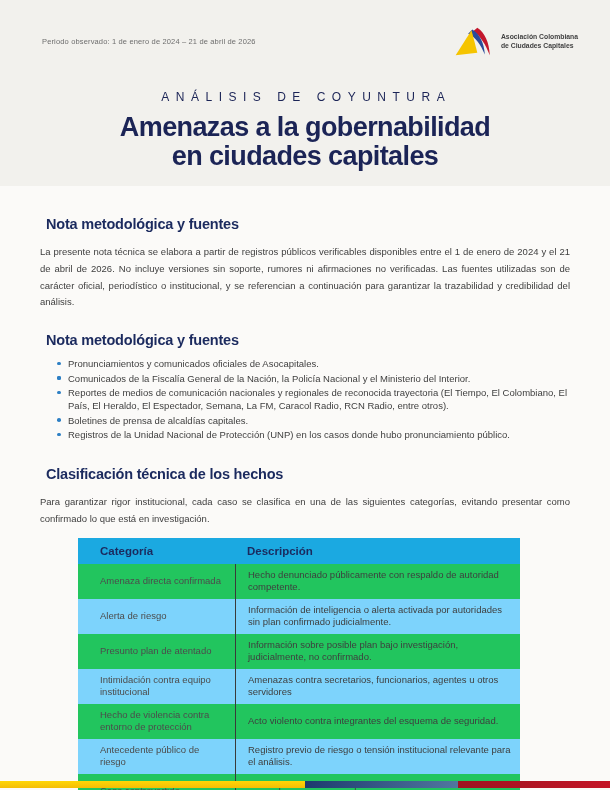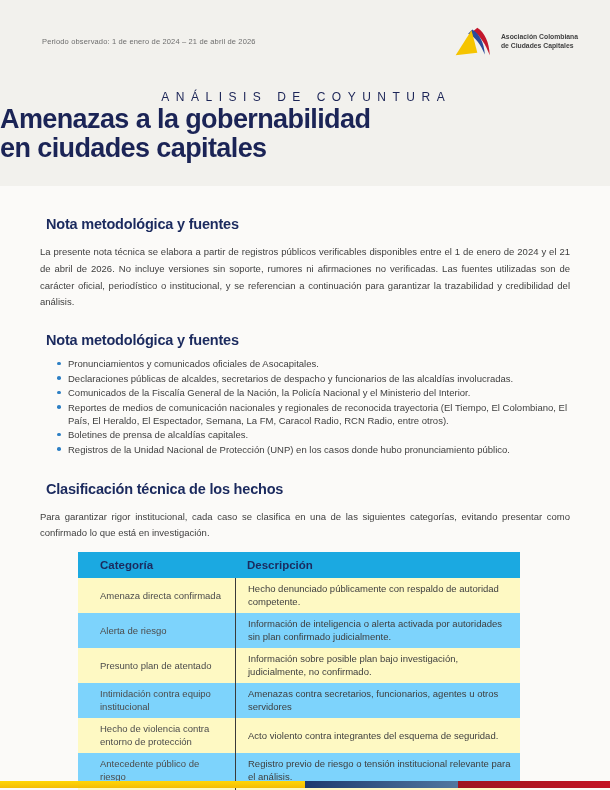--- a/index.html
+++ b/index.html
@@ -18,22 +18,22 @@
   }
   .logo { position:absolute; right:32px; top:26px; display:flex; align-items:center; gap:7px; }
   .logo svg { width:40px; height:32px; display:block; }
   .logo-text { font-size:6.8px; font-weight:bold; color:#3f3f3f; line-height:8.6px; }
   .kicker {
     position:absolute; top:90px; left:0; right:4px;
     text-align:center; font-size:12px; font-weight:500;
     letter-spacing:6.5px; text-indent:6.5px; color:#1b2456;
   }
   .title {
-    position:absolute; top:105px; left:0; right:0; margin:0;
-    font-size:27px; font-weight:800;
+    position:absolute; top:105px; left:0; right:0; margin:8px;
+    text-align:center; font-size:27px; font-weight:800;
     color:#1b2456; line-height:29px; letter-spacing:-.6px;
   }
   .title span { display:block; }
   
   main { padding:24px 40px 0 40px; }
   .section-heading {
     font-size:14.5px; font-weight:800; color:#1b2a5e;
     margin:6px; letter-spacing:-.2px;
   }
   .mt-lg { margin-top:21px; }
@@ -50,21 +50,21 @@
   ul.sources li .dot {
     position:absolute; left:0; top:4.6px;
     width:3.6px; height:3.6px; border-radius:50%; background:#2d7fc4;
   }
   
   .table { margin:10px 0 0 38px; width:442px; }
   .thead { display:flex; align-items:center; height:26px; background:#1ba9e1;justify-content:space-between; }
   .th1 { width:157px; box-sizing:border-box; padding-left:22px;
          font-size:11.5px; font-weight:800; color:#1b2a5e; }
   .th2 { flex:1; padding-left:12px; font-size:11.5px; font-weight:800; color:#1b2a5e; }
-  .trow { display:flex; min-height:33px; background:#fef9c3; }
+  .trow { display:flex; min-height:33px; background:#22c55e; }
   .trow.alt { background:#7dd3fc; }
   .td1 { width:157px; box-sizing:border-box; padding:5px 14px 5px 22px;
          font-size:9.5px; line-height:12.5px; color:#4c4c4c;
          display:flex; align-items:center; }
   .td2 { flex:1; border-left:1.2px solid #3a3a3a; padding:5px 4px 5px 12px;
          font-size:9.5px; line-height:12.5px; color:#3e3e3e;
          display:flex; align-items:center; }
   
   .stripe { position:absolute; left:0; right:0; bottom:2px; height:7px; display:flex; }
   .stripe .seg-yellow { width:50%; background:linear-gradient(180deg,#ffd606,#f4bd05); }
@@ -99,21 +99,21 @@
   </header>
 
   <main>
 
     <h2 class="section-heading">Nota metodológica y fuentes</h2>
     <p class="body-p">La presente nota técnica se elabora a partir de registros públicos verificables disponibles entre el 1 de enero de 2024 y el 21 de abril de 2026. No incluye versiones sin soporte, rumores ni afirmaciones no verificadas. Las fuentes utilizadas son de carácter oficial, periodístico o institucional, y se referencian a continuación para garantizar la trazabilidad y credibilidad del análisis.</p>
 
     <h2 class="section-heading mt-lg">Nota metodológica y fuentes</h2>
     <ul class="sources">
       <li><span class="dot"></span><span>Pronunciamientos y comunicados oficiales de Asocapitales.</span></li>
-      <li><span class="dot"></span><span>Declaraciones públicas de alcaldes, secretarios de despacho y funcionarios de las alcaldías involucradas.</span></li>
+      <li><span class="dot"></span></li>
       <li><span class="dot"></span><span>Comunicados de la Fiscalía General de la Nación, la Policía Nacional y el Ministerio del Interior.</span></li>
       <li><span class="dot"></span><span>Reportes de medios de comunicación nacionales y regionales de reconocida trayectoria (El Tiempo, El Colombiano, El País, El Heraldo, El Espectador, Semana, La FM, Caracol Radio, RCN Radio, entre otros).</span></li>
       <li><span class="dot"></span><span>Boletines de prensa de alcaldías capitales.</span></li>
       <li><span class="dot"></span><span>Registros de la Unidad Nacional de Protección (UNP) en los casos donde hubo pronunciamiento público.</span></li>
     </ul>
 
     <h2 class="section-heading mt-xl">Clasificación técnica de los hechos</h2>
     <p class="body-p">Para garantizar rigor institucional, cada caso se clasifica en una de las siguientes categorías, evitando presentar como confirmado lo que está en investigación.</p>
 
     <div class="table">

